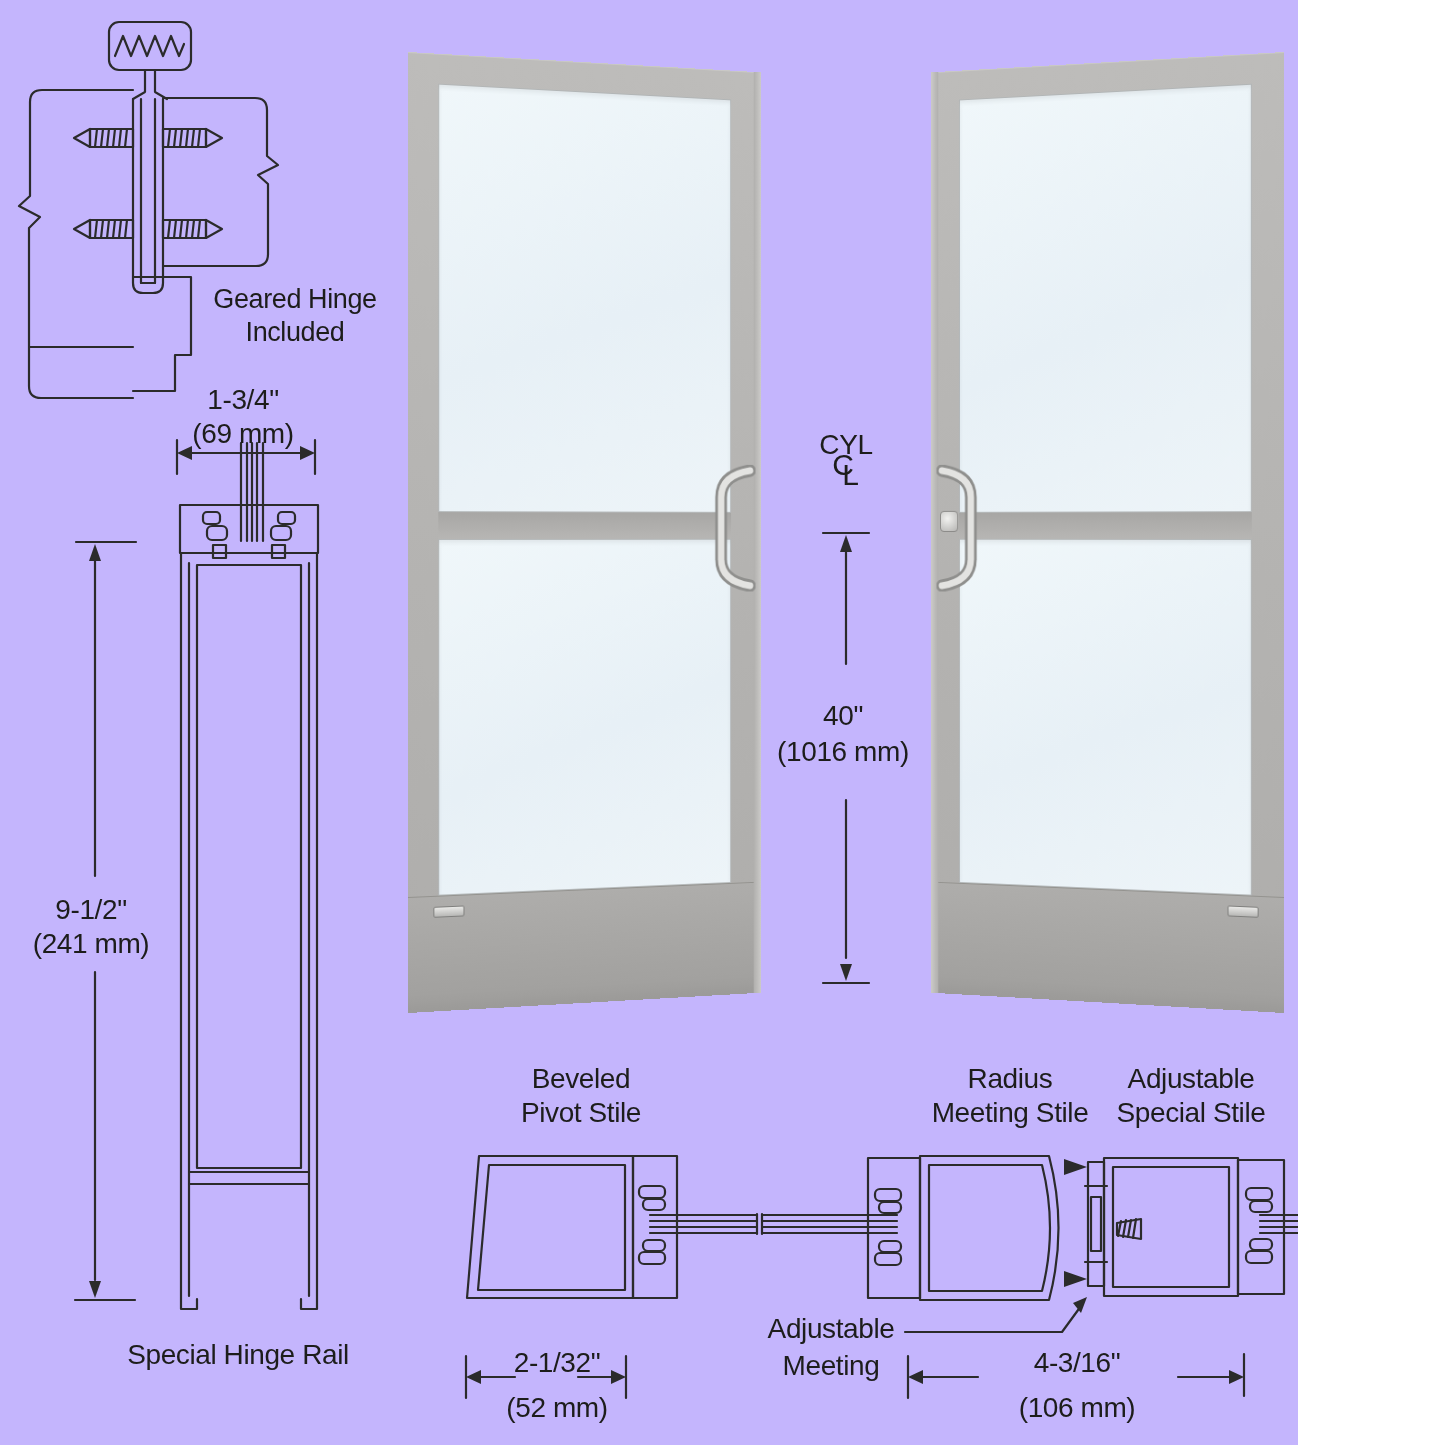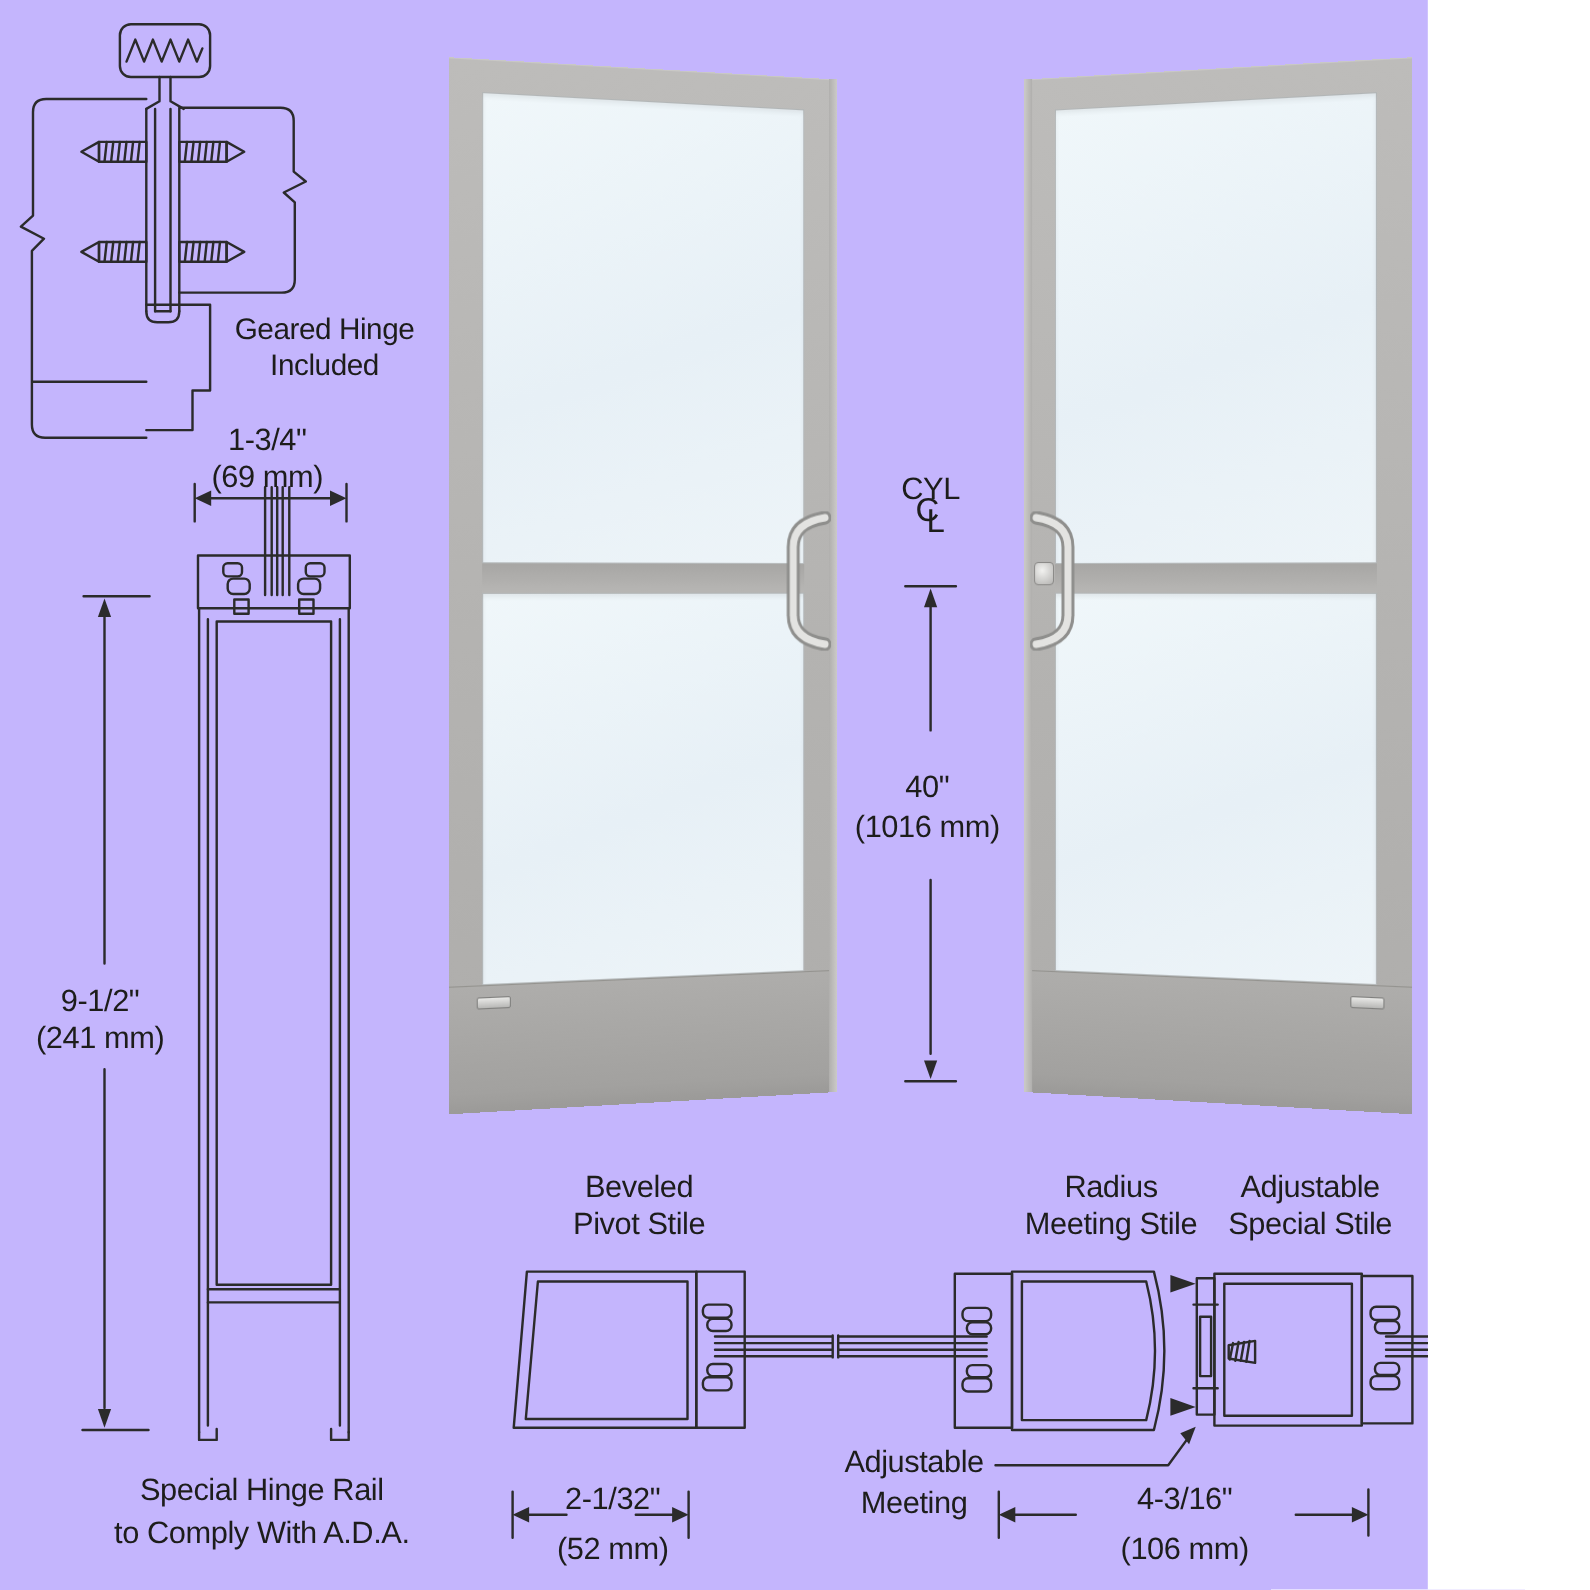--- a/index.html
+++ b/index.html
@@ -206,21 +206,20 @@
       <span>(69 mm)</span>
     </div>
 
     <div class="lbl" style="left:91px;top:893px;">
       <span>9-1/2"</span>
       <span>(241 mm)</span>
     </div>
 
     <div class="lbl" style="left:238px;top:1335px;line-height:39px;">
       <span>Special Hinge Rail</span>
-      <span>to Comply With A.D.A.</span>
     </div>
 
     <div class="lbl" style="left:846px;top:417px;margin-top:11px;">
       <span>CYL</span>
     </div>
 
     <div class="cl-sym" style="left:843px;top:450px;">
       <span class="cl-c">C</span>
       <span class="cl-l">L</span>
     </div>

